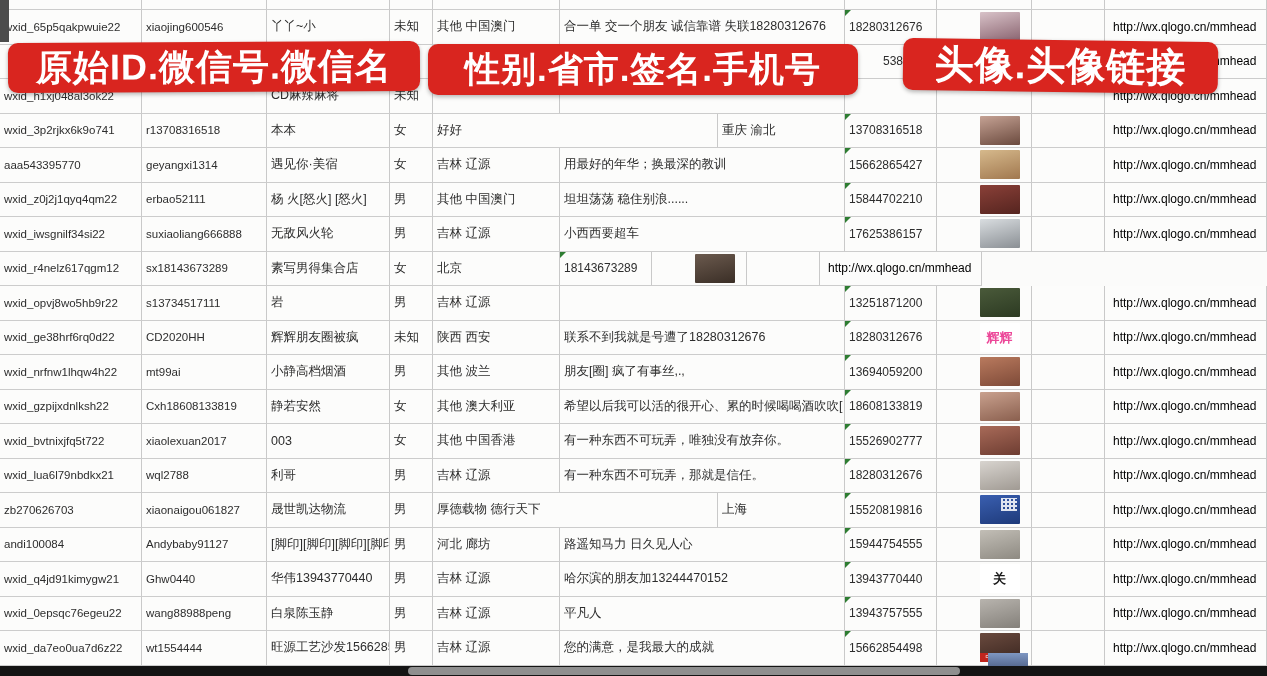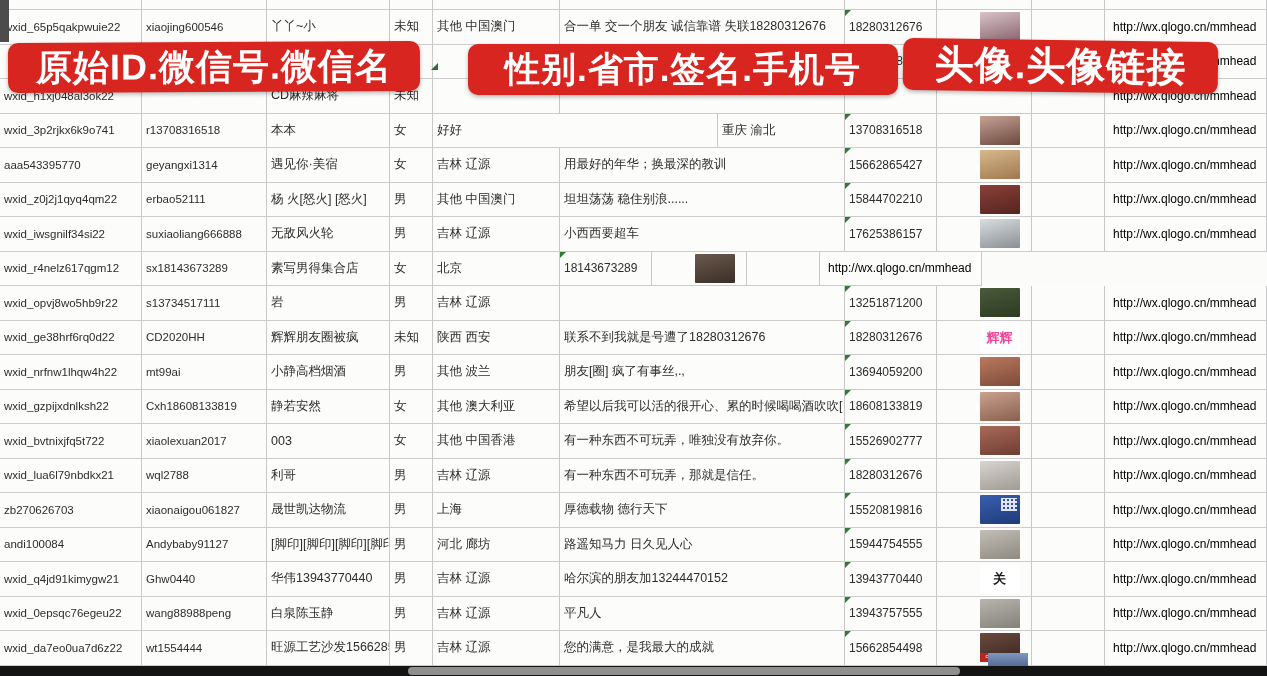--- a/index.html
+++ b/index.html
@@ -38,21 +38,21 @@
   .avatar .band{position:absolute;left:0;right:0;bottom:0;height:9px;background:#c0251d;
                 color:#fff;font-size:6px;line-height:9px;text-align:center;letter-spacing:1px;}
   .avatar.qr::after{content:"";position:absolute;right:3px;top:3px;width:16px;height:13px;opacity:.85;
       background:repeating-linear-gradient(0deg,#fff 0 2px,transparent 2px 4px),
                  repeating-linear-gradient(90deg,#fff 0 2px,transparent 2px 4px);}
   
   .banner{position:absolute;background:#d9251f;color:#ffffff;z-index:40;
           display:flex;align-items:center;justify-content:center;font-weight:bold;
           border-radius:10px;letter-spacing:1px;box-shadow:0 2px 4px rgba(0,0,0,.28);}
   #banner1{left:8px;top:42px;width:412px;height:50px;font-size:36px;transform:rotate(-0.3deg);}
-  #banner2{left:468px;top:44px;width:430px;height:51px;font-size:35px;}
+  #banner2{left:428px;top:44px;width:430px;height:51px;font-size:35px;}
   #banner3{left:903px;top:40px;width:315px;height:52px;font-size:39px;transform:rotate(0.8deg);}
   
   .edge-artifact{position:absolute;left:0;top:0;width:9px;height:42px;background:#4c4c4c;z-index:6;}
   .corner-marker{position:absolute;width:0;height:0;z-index:6;
                  border-right:7px solid #356b2f;border-top:7px solid transparent;}
   #marker1{left:431px;top:63px;}
   #marker2{left:759px;top:82px;}
   .partial-avatar{position:absolute;left:988px;top:653px;width:40px;height:14px;z-index:5;
                   background:linear-gradient(#7e97c2,#55688f);}
   .bottom-bar{position:absolute;left:0;bottom:0;width:1267px;height:10.5px;background:#141414;z-index:30;}
@@ -270,22 +270,22 @@
           <div class="avatar" style="background: linear-gradient(165deg, rgb(216, 212, 207), rgb(160, 154, 147));"></div>
         </div>
         <div class="cell c8"></div>
         <div class="cell c9">http://wx.qlogo.cn/mmhead</div>
       </div>
       <div class="row">
         <div class="cell c0">zb270626703</div>
         <div class="cell c1">xiaonaigou061827</div>
         <div class="cell c2">晟世凯达物流</div>
         <div class="cell c3">男</div>
+        <div class="cell c5">厚德载物 德行天下</div>
         <div class="cell c4">上海</div>
-        <div class="cell c5">厚德载物 德行天下</div>
         <div class="cell c6">15520819816<span class="tri"></span></div>
         <div class="cell c7">
           <div class="avatar qr" style="background: linear-gradient(165deg, rgb(58, 95, 176), rgb(30, 58, 122));"></div>
         </div>
         <div class="cell c8"></div>
         <div class="cell c9">http://wx.qlogo.cn/mmhead</div>
       </div>
       <div class="row">
         <div class="cell c0">andi100084</div>
         <div class="cell c1">Andybaby91127</div>

